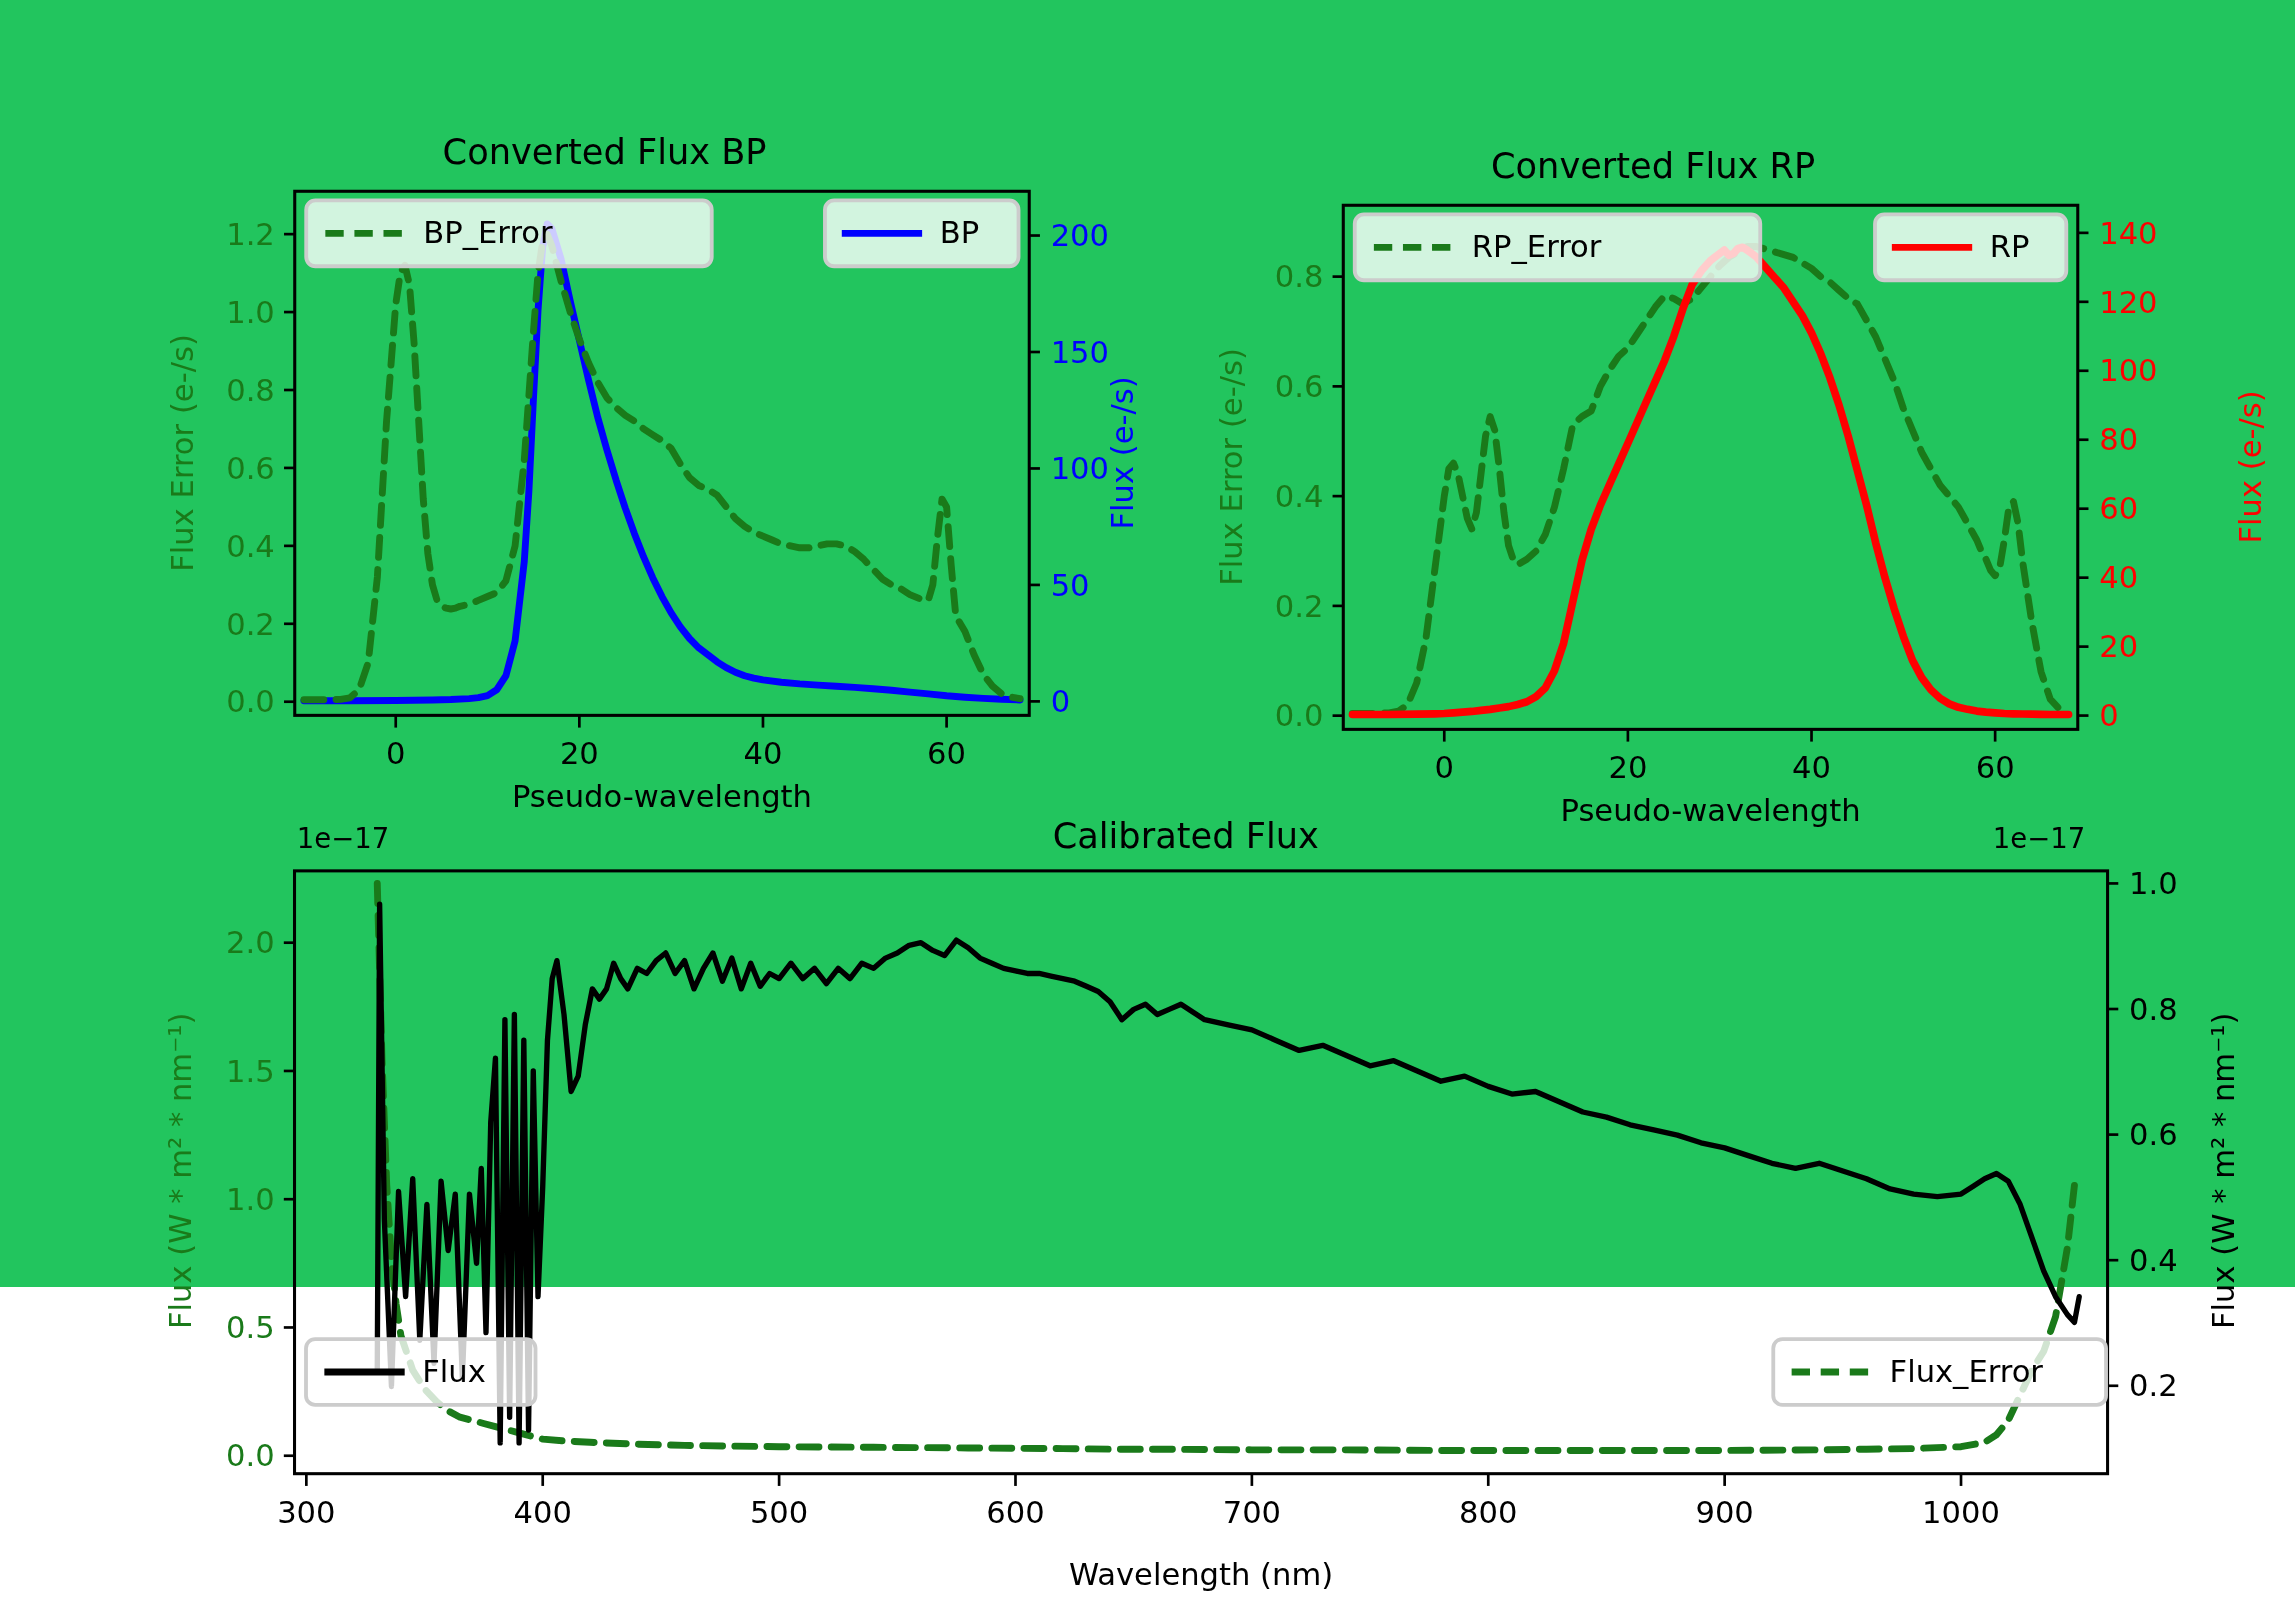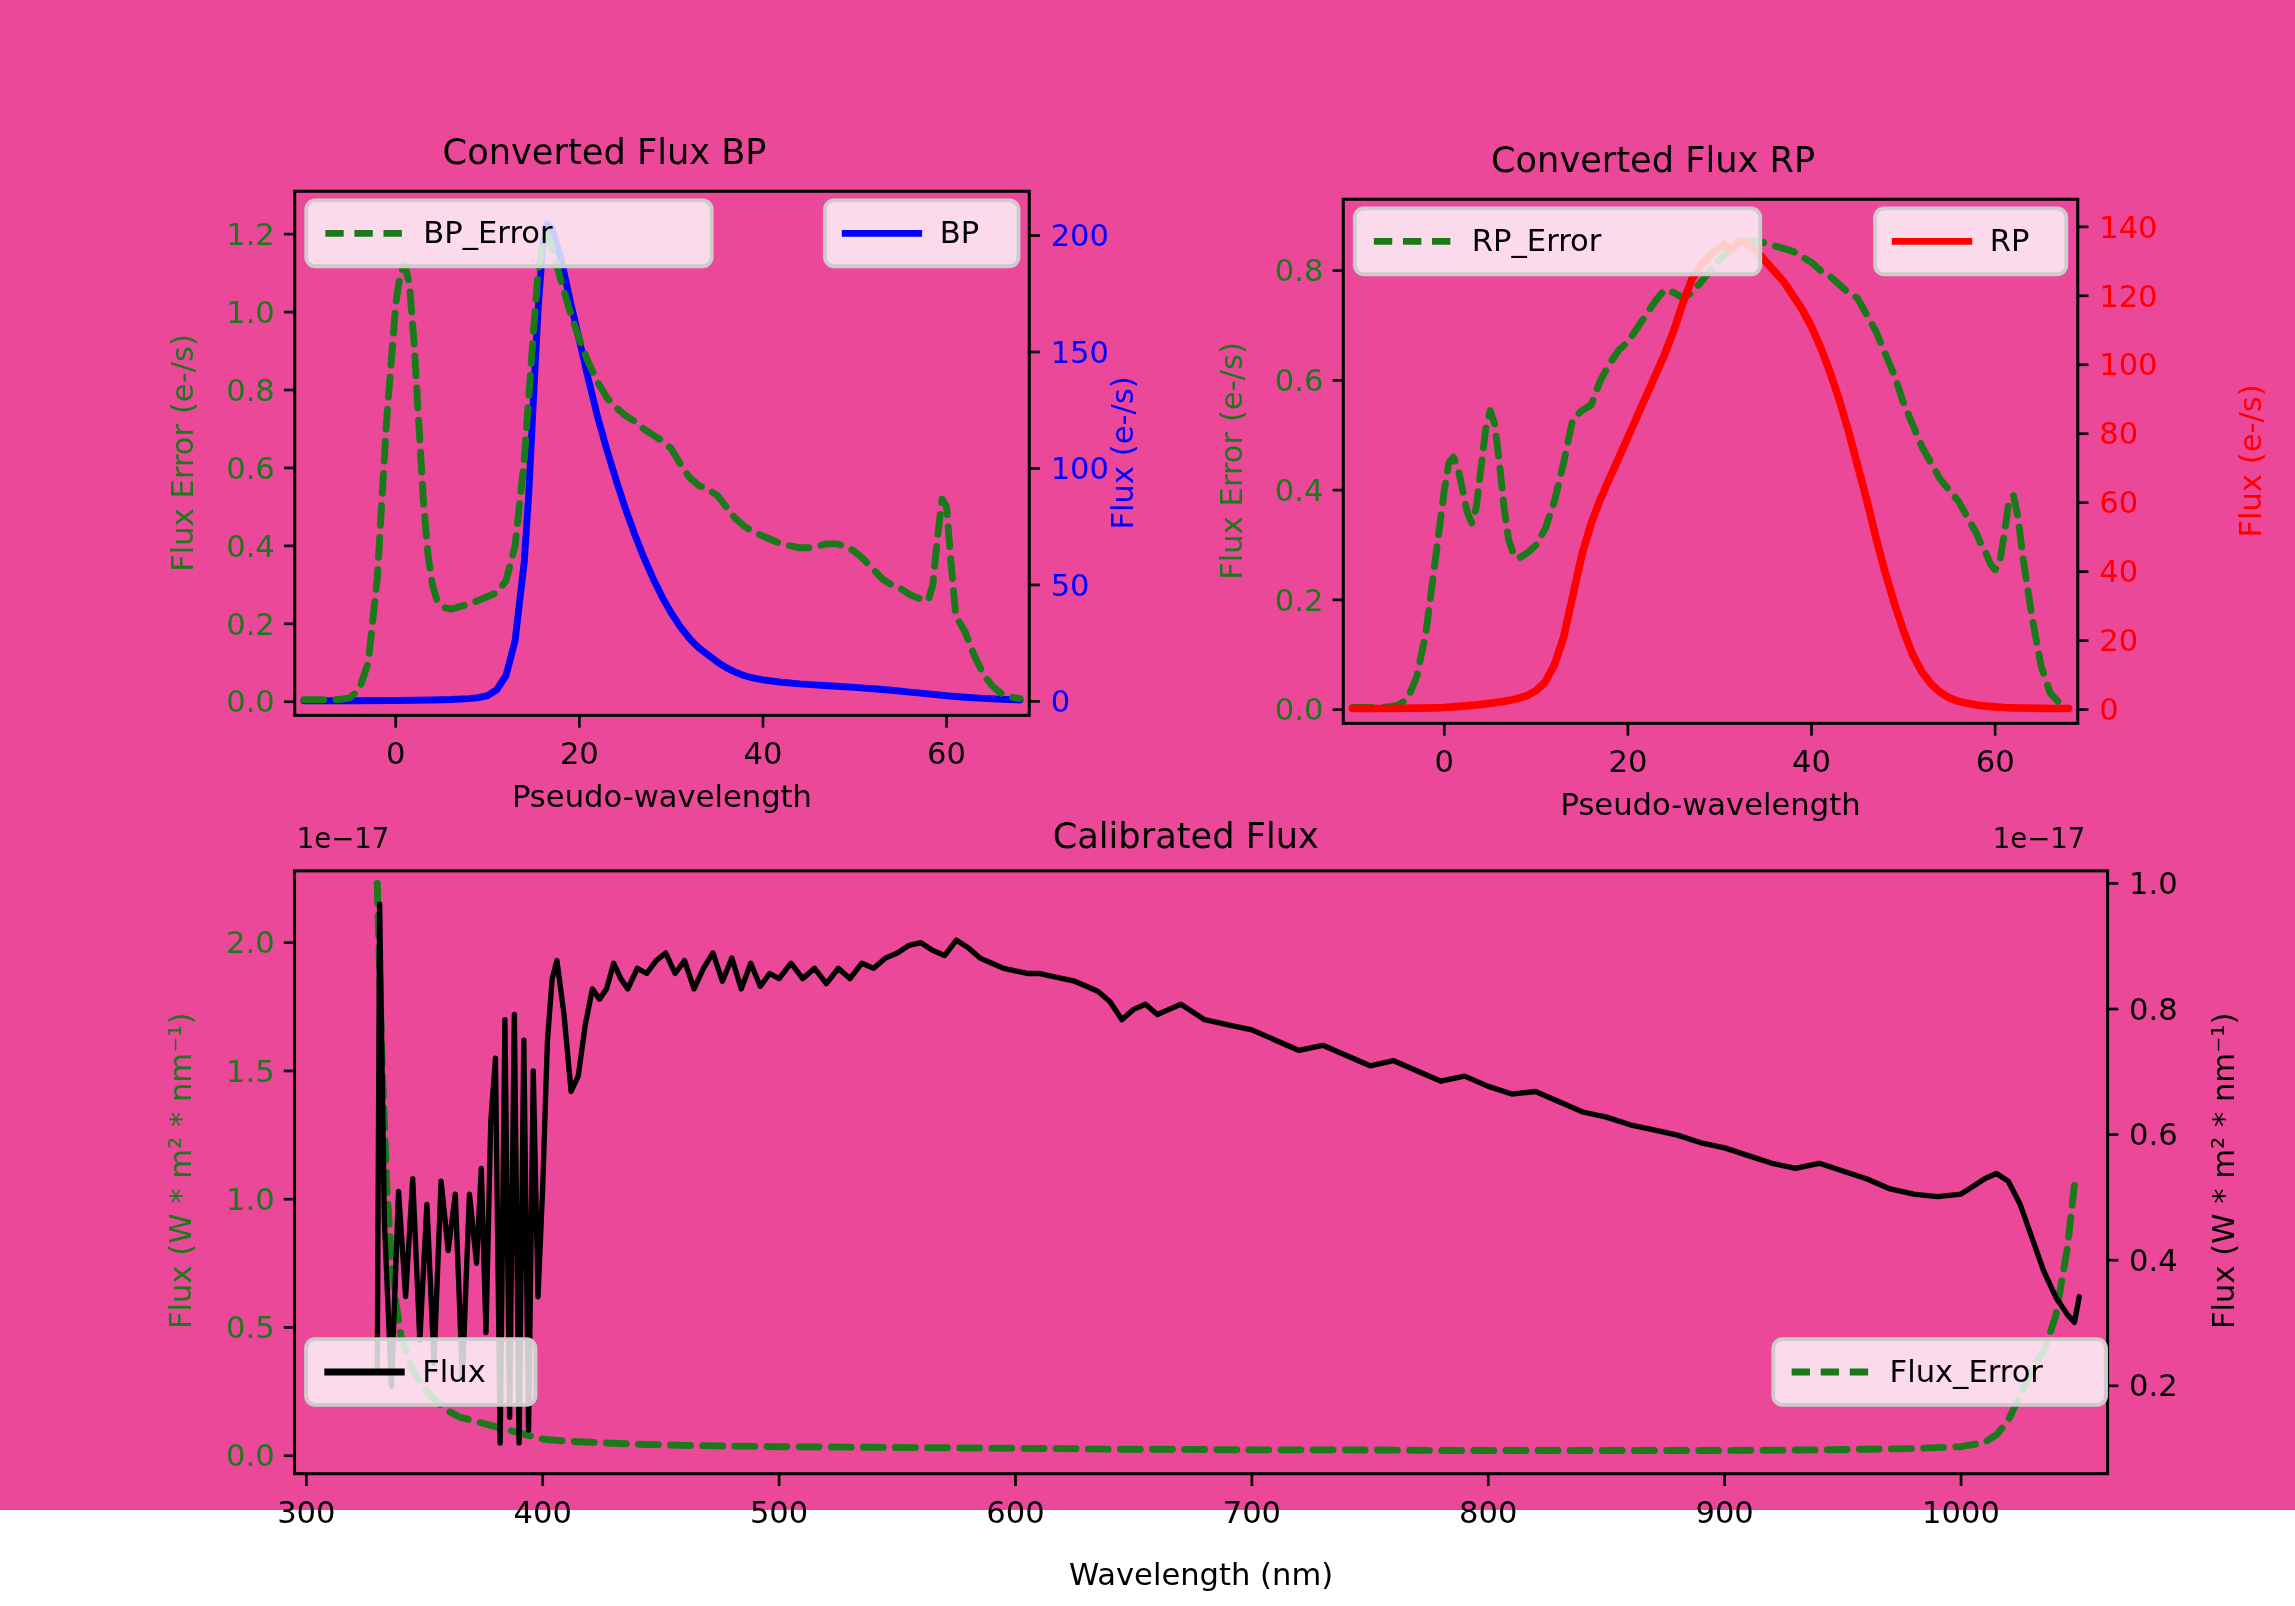--- a/index.html
+++ b/index.html
@@ -1,17 +1,17 @@
 <!DOCTYPE html>
 <html style="font-size:12.2px"><head>
 <meta charset="utf-8">
 <style>
   html,body{margin:0;padding:0;background:#ffffff;}
   body{width:2295px;height:1607px;font-family:"DejaVu Sans","Liberation Sans",sans-serif;overflow:hidden;}
-  .figure{position:relative;width:2295px;height:1510px;background:#ec4899;}
+  .figure{position:relative;width:2295px;height:1287px;background:#22c55e;}
   .panel{position:absolute;}
   svg{display:block;overflow:visible;}
   text{font-family:"DejaVu Sans","Liberation Sans",sans-serif;}
   .title{font-size:46px;fill:#000;text-anchor:middle;}
   .axlabel{font-size:40px;text-anchor:middle;}
   .expo{font-size:36px;fill:#000;text-anchor:start;}
   .legtext{font-size:40px;fill:#000;text-anchor:start;dominant-baseline:middle;}
   .spine{fill:none;stroke:#000;stroke-width:4;}
 </style>
 </head>
@@ -86,21 +86,21 @@
         <text class="legtext" x="553" y="307">BP_Error</text>
       </g>
       <g>
         <rect x="1078" y="262" width="253" height="86" rx="12" fill="#ffffff" fill-opacity="0.8" stroke="#cccccc" stroke-width="5"></rect>
         <line x1="1100" y1="305" x2="1205" y2="305" stroke="#0000ff" stroke-width="9"></line>
         <text class="legtext" x="1228" y="307">BP</text>
       </g>
     </svg>
   </div>
 
-  <div class="panel" style="left:1148px;top:8px;width:1148px;height:811px;">
+  <div class="panel" style="left:1148px;top:14px;width:1148px;height:811px;">
     <svg width="1148" height="811" viewBox="0 0 1500 1060">
       <text class="title" x="660" y="215">Converted Flux RP</text>
 
       <rect class="spine" x="255" y="250" width="960" height="685"></rect>
 
       <g>
         <g id="rp-lyt">
             <line x1="241" y1="917.0680628272252" x2="255" y2="917.0680628272252" stroke="#000" stroke-width="3.5"></line>
             <text x="229" y="931.0680628272252" fill="#1a7a1a" text-anchor="end" font-size="40" font-family="&quot;DejaVu Sans&quot;,&quot;Liberation Sans&quot;,sans-serif">0.0</text>
             <line x1="241" y1="773.6125654450261" x2="255" y2="773.6125654450261" stroke="#000" stroke-width="3.5"></line>

